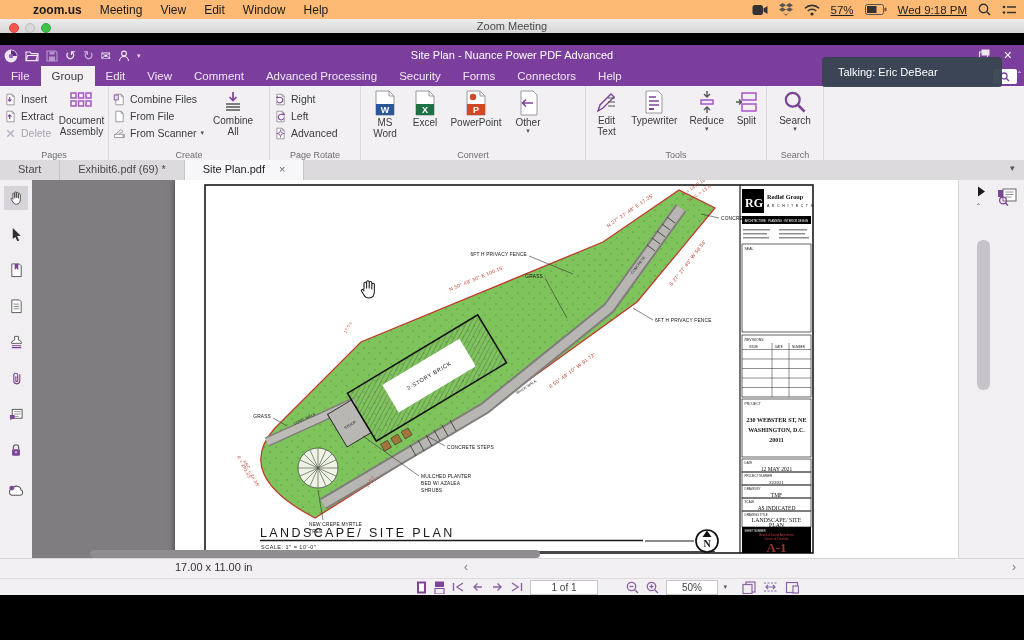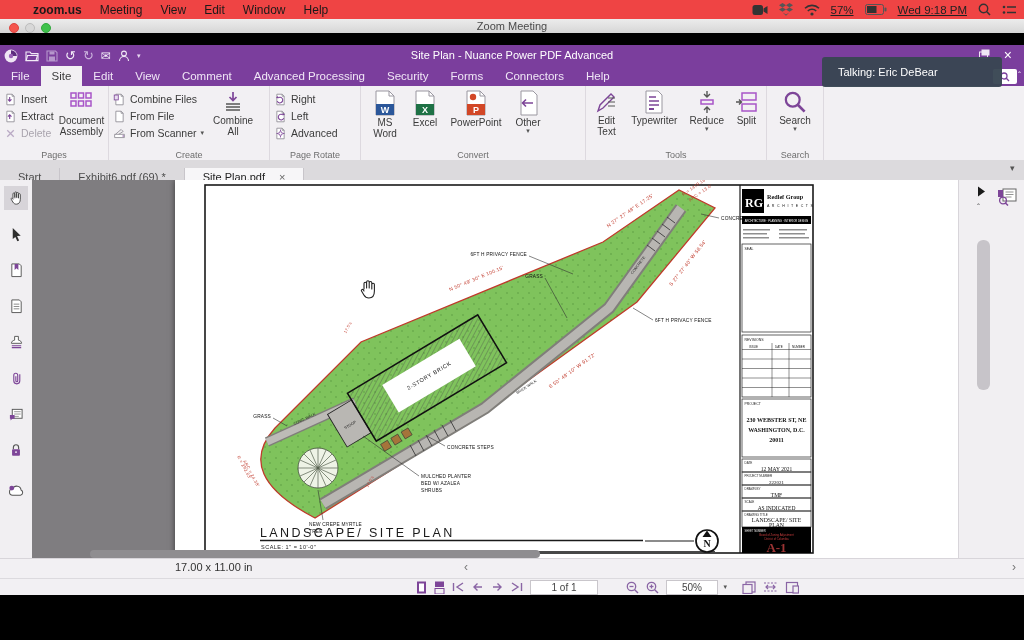--- a/index.html
+++ b/index.html
@@ -1,20 +1,20 @@
 <!DOCTYPE html>
 <html><head>
 <meta charset="utf-8">
 <style>
   html,body{margin:0;padding:0;background:#000;}
   #stage{position:relative;width:1024px;height:640px;overflow:hidden;background:#000;
          font-family:"Liberation Sans",sans-serif;cursor:default;-webkit-font-smoothing:antialiased;}
   .abs{position:absolute;}
   
-  #menubar{left:0;top:0;width:1024px;height:19px;background:#ef4444;border-bottom:1px solid #b9b9b9;
+  #menubar{left:0;top:0;width:1024px;height:19px;background:#fdba74;border-bottom:1px solid #b9b9b9;
            display:flex;align-items:center;font-size:12px;color:#1a1a1a;}
   .mb-item{padding:0 9px;}
   .mb-apple{font-size:13px;padding:0 10px 0 14px;}
   .mb-bold{font-weight:bold;}
   #mb-right{position:absolute;right:8px;top:0;height:19px;display:flex;align-items:center;gap:11px;font-size:11.5px;color:#222;text-decoration:underline;}
   
   #zoomtitle{left:0;top:19px;width:1024px;height:14px;background:linear-gradient(#ececec,#d6d6d6);
              border-bottom:1px solid #a8a8a8;font-size:11px;color:#4a4a4a;}
   .traffic{position:absolute;top:3.5px;width:8px;height:8px;border-radius:50%;}
   #zt-title{position:absolute;left:0;right:0;top:0;text-align:center;line-height:14px;}
@@ -35,21 +35,21 @@
   .rstack{display:flex;flex-direction:column;justify-content:flex-start;gap:1px;padding-top:3px;}
   .rsmall{display:flex;align-items:center;gap:4px;font-size:10.5px;height:16px;white-space:nowrap;}
   .rbig{display:flex;flex-direction:column;align-items:center;justify-content:flex-start;
         font-size:10px;text-align:center;line-height:11px;padding:2px 2px 0 2px;}
   .rbig .blab{margin-top:1px;}
   .caret{font-size:7px;color:#555;line-height:6px;}
   .disabled{color:#a9a4ad;}
   
   #doctabs{left:0;top:160px;width:1024px;height:20px;background:#dcdadd;border-bottom:1px solid #c8c5ca;
            display:flex;font-size:11px;color:#4b4b4b;}
-  .dtab{padding:0 18px;line-height:19px;border-right:1px solid #c8c5ca;white-space:nowrap;margin-top:8px;}
+  .dtab{padding:0 18px;line-height:19px;border-right:1px solid #c8c5ca;white-space:nowrap;}
   .dtab.active{background:#f7f6f8;color:#222;display:flex;gap:14px;align-items:flex-start;}
   .dtab .x{color:#666;font-size:11px;}
   
   #sidebar{left:0;top:180px;width:32px;height:378px;background:#f1eff2;border-right:1px solid #dcd9de;}
   .sbicon{position:absolute;left:4px;width:24px;height:24px;display:flex;align-items:center;justify-content:center;}
   .sbsel{background:#d7d4d9;}
   #canvas{left:32px;top:180px;width:926px;height:378px;background:#7f7d80;overflow:hidden;}
   #page{position:absolute;left:143px;top:0px;width:792px;height:378px;background:#ffffff;
         box-shadow:0 0 6px rgba(0,0,0,.55);}
   #rightpanel{left:958px;top:180px;width:66px;height:378px;background:#f1eff2;border-left:1px solid #d8d5da;}
@@ -179,21 +179,21 @@
       <svg width="11" height="10" viewBox="0 0 11 10">
           <rect x="2.5" y="0.5" width="8" height="6" fill="#efe6f4"></rect>
           <rect x="0.5" y="3" width="8" height="6" fill="none" stroke="#efe6f4"></rect>
         </svg>
     </span>
     <span class="abs" style="right:12px;top:0;font-size:14px;color:#fff;line-height:21px;">×</span>
   </div>
 
   <div id="apptabs" class="abs">
     <span class="apptab">File</span>
-    <span class="apptab active">Site</span>
+    <span class="apptab active">Group</span>
     <span class="apptab">Edit</span>
     <span class="apptab">View</span>
     <span class="apptab">Comment</span>
     <span class="apptab">Advanced Processing</span>
     <span class="apptab">Security</span>
     <span class="apptab">Forms</span>
     <span class="apptab">Connectors</span>
     <span class="apptab">Help</span>
   </div>
 

